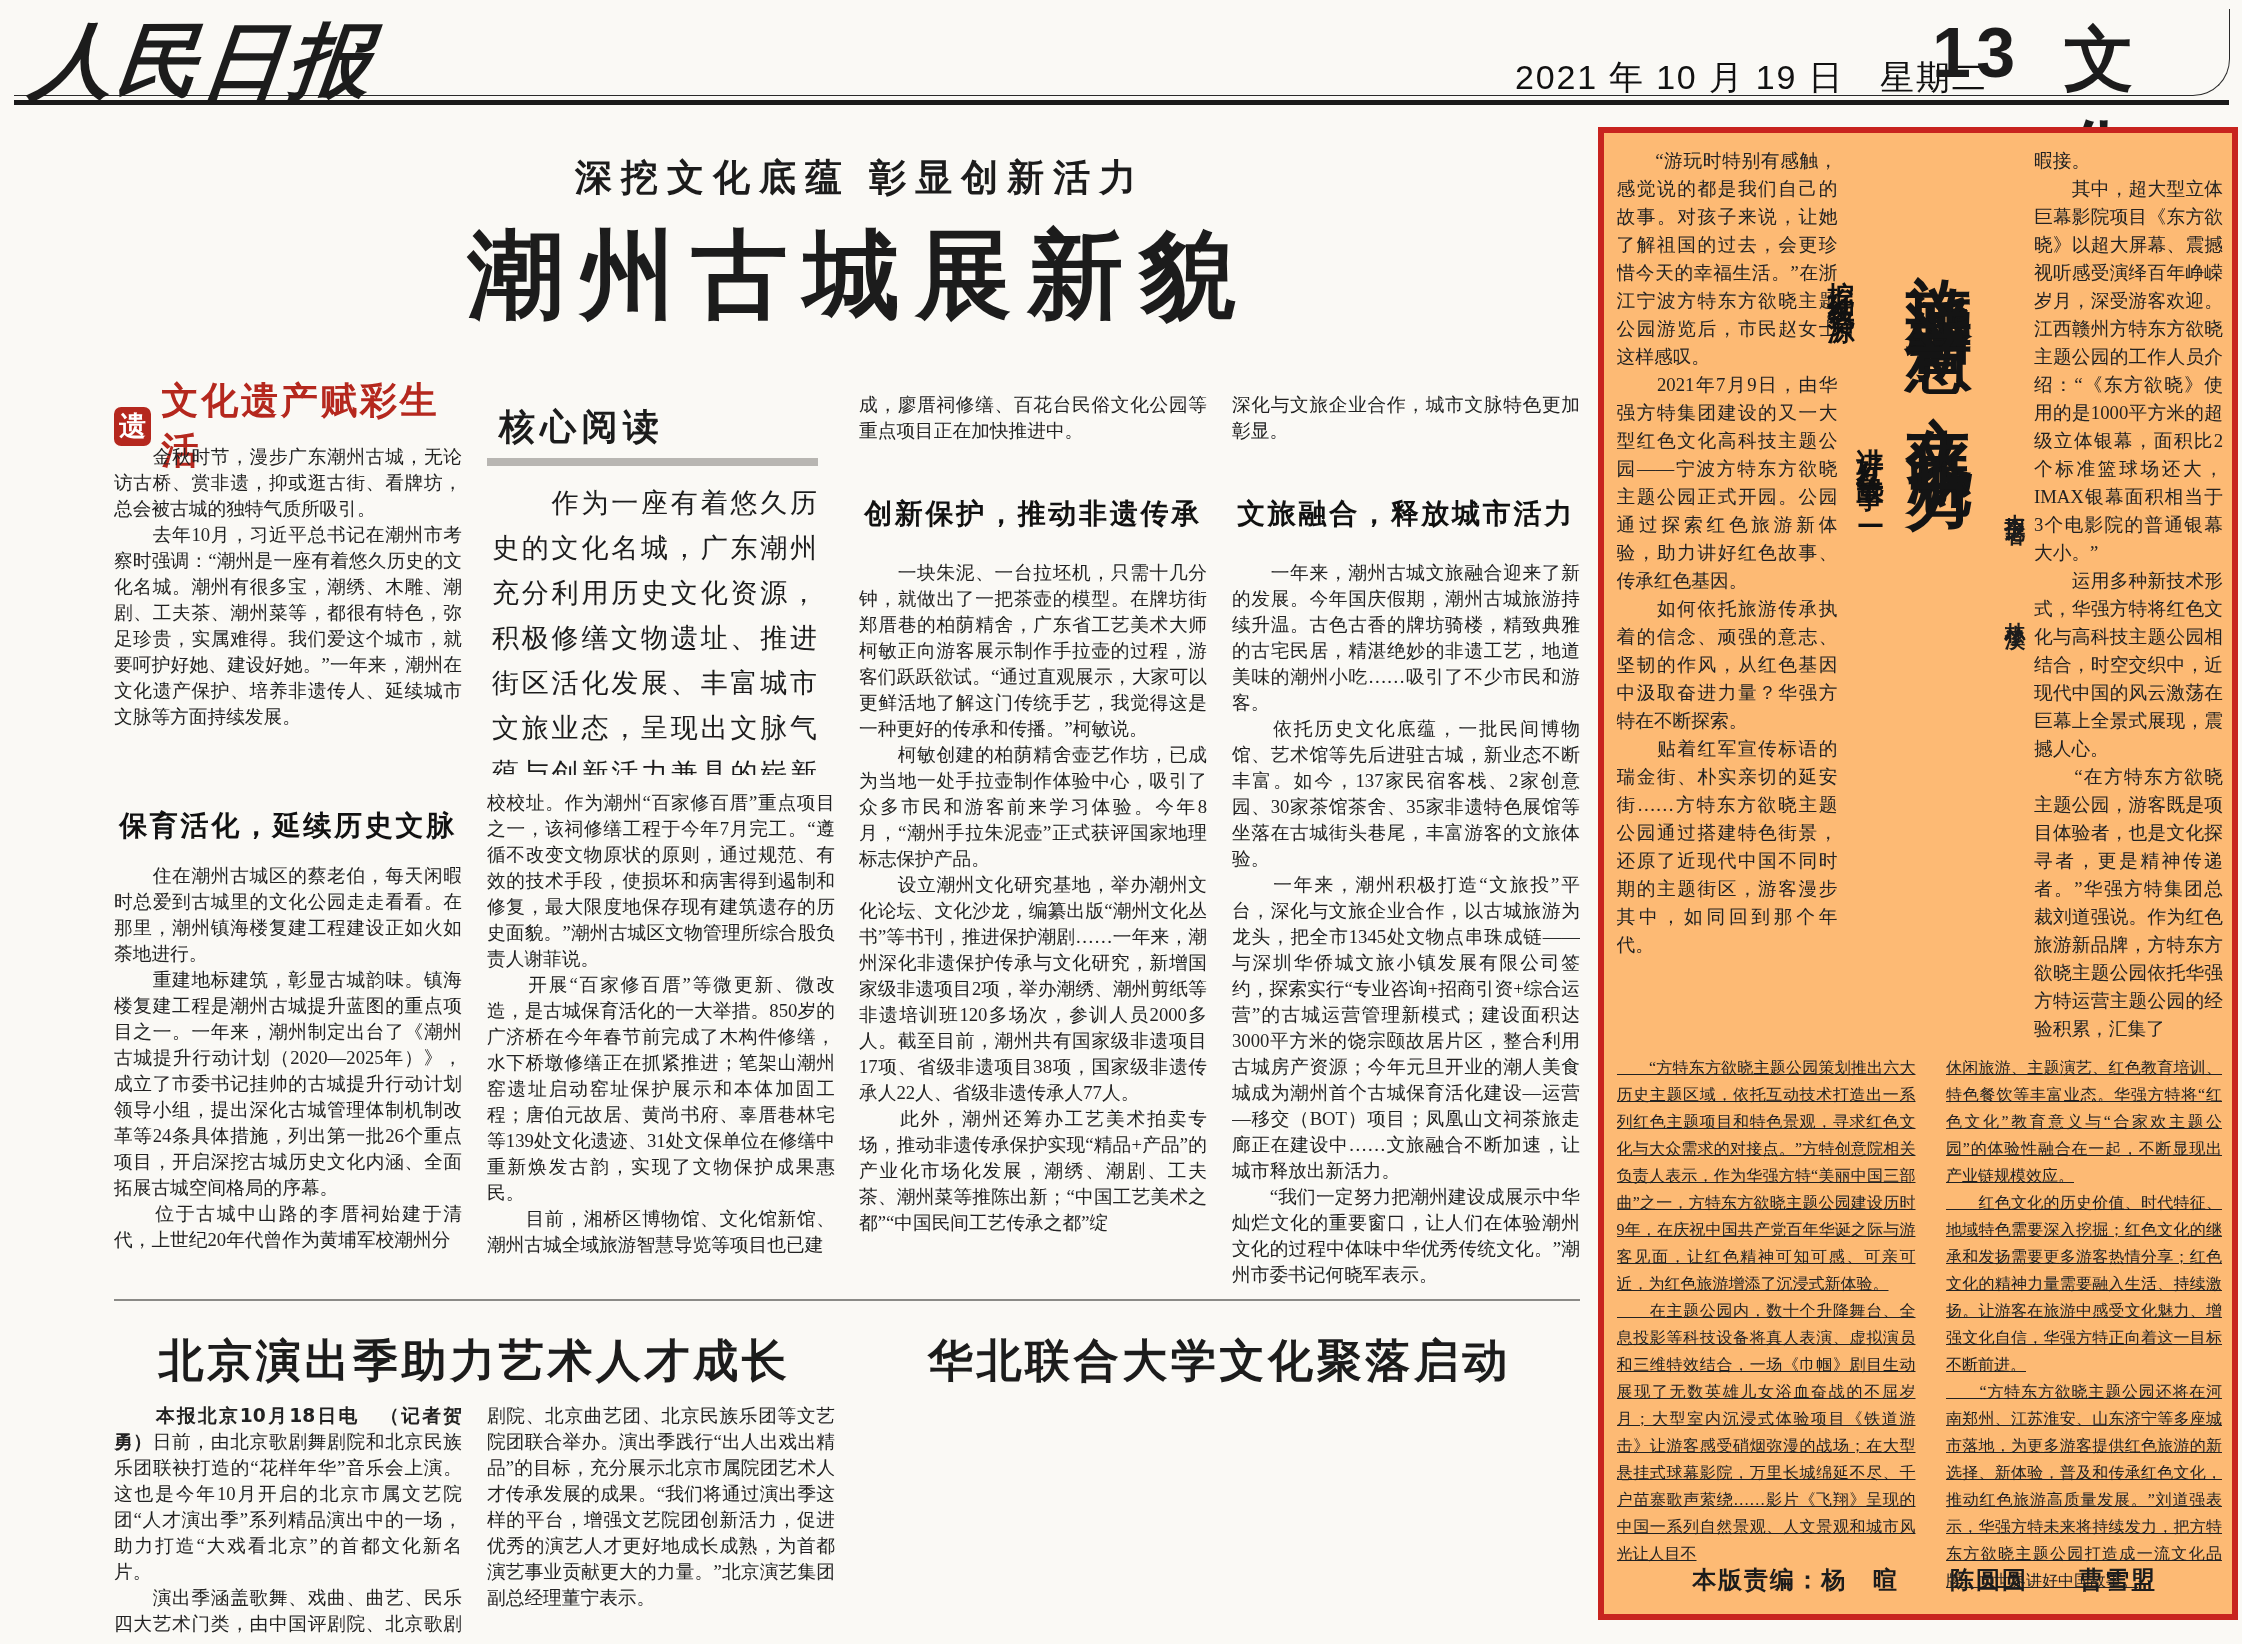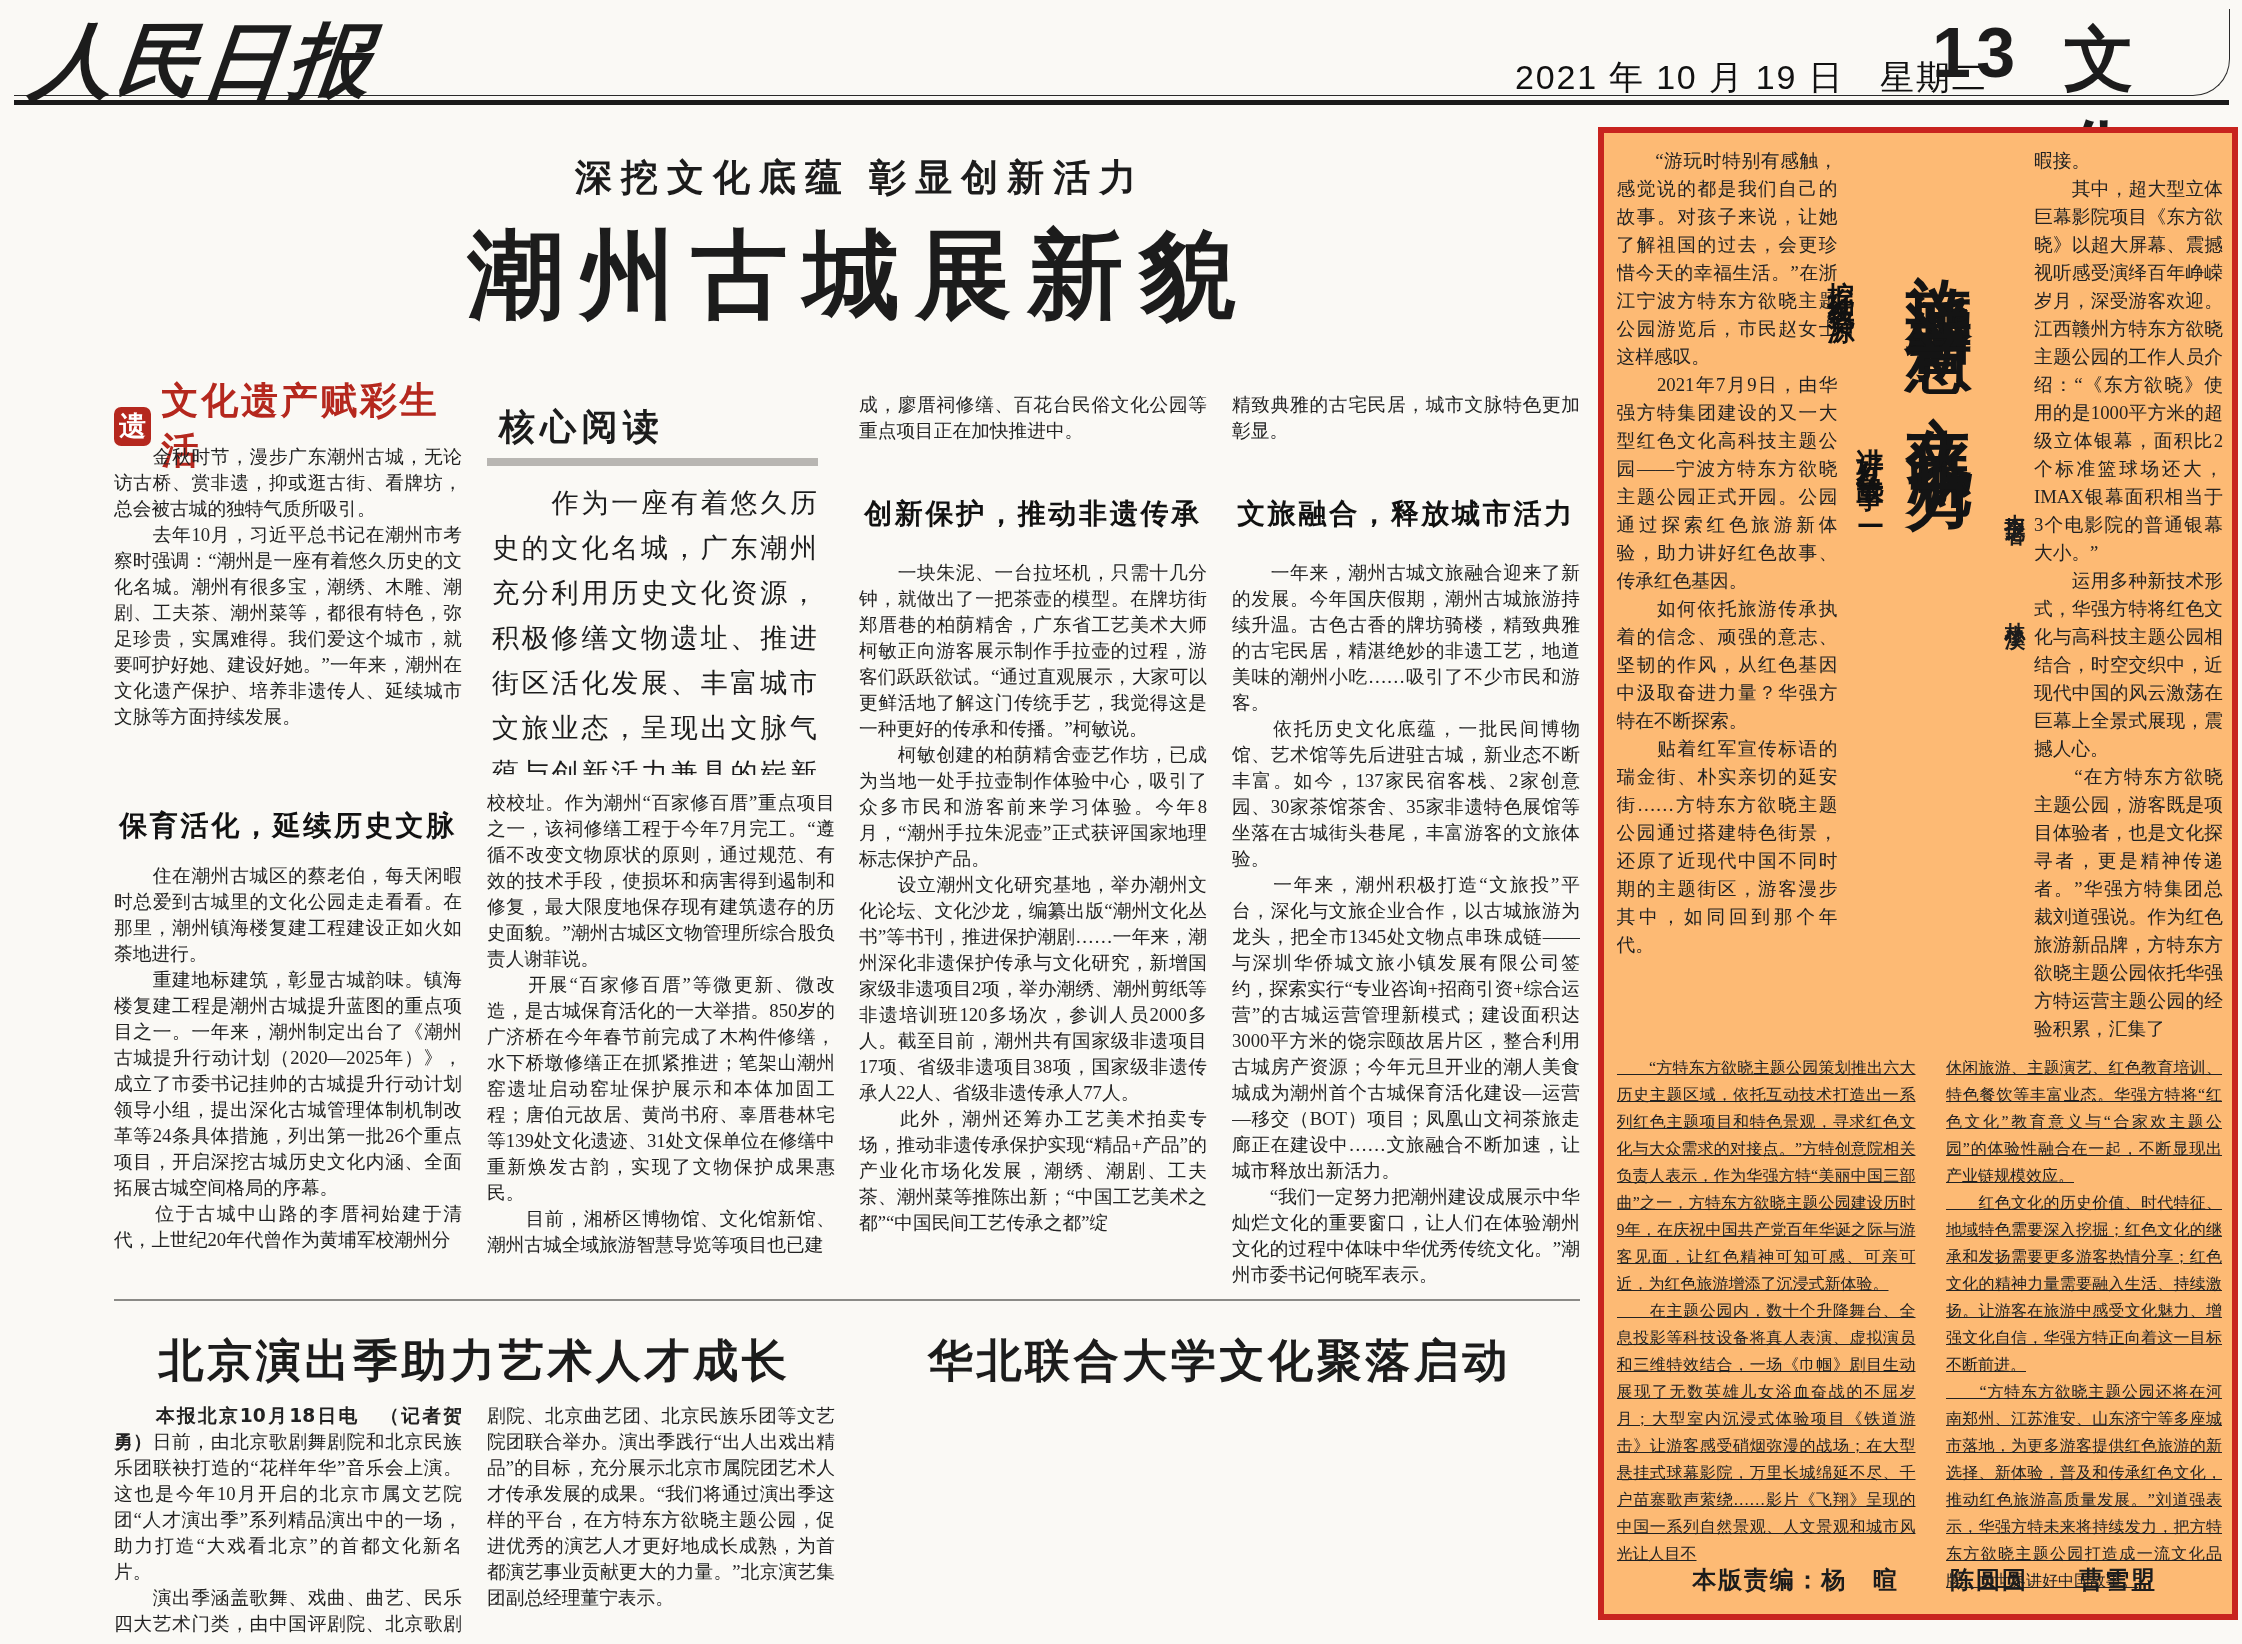--- a/index.html
+++ b/index.html
@@ -80,33 +80,33 @@
 　　开展“百家修百厝”等微更新、微改造，是古城保育活化的一大举措。850岁的广济桥在今年春节前完成了木构件修缮，水下桥墩修缮正在抓紧推进；笔架山潮州窑遗址启动窑址保护展示和本体加固工程；唐伯元故居、黄尚书府、辜厝巷林宅等139处文化遗迹、31处文保单位在修缮中重新焕发古韵，实现了文物保护成果惠民。
 　　目前，湘桥区博物馆、文化馆新馆、潮州古城全域旅游智慧导览等项目也已建</div>
 
   <div class="abs flow body-text" style="left:859px;top:392px;width:348px;height:53px;">成，廖厝祠修缮、百花台民俗文化公园等重点项目正在加快推进中。</div>
   <div class="abs sec-head" style="left:859px;top:495px;width:348px;">创新保护，推动非遗传承</div>
   <div class="abs flow body-text" style="left:859px;top:560px;width:348px;height:729px;">　　一块朱泥、一台拉坯机，只需十几分钟，就做出了一把茶壶的模型。在牌坊街郑厝巷的柏荫精舍，广东省工艺美术大师柯敏正向游客展示制作手拉壶的过程，游客们跃跃欲试。“通过直观展示，大家可以更鲜活地了解这门传统手艺，我觉得这是一种更好的传承和传播。”柯敏说。
 　　柯敏创建的柏荫精舍壶艺作坊，已成为当地一处手拉壶制作体验中心，吸引了众多市民和游客前来学习体验。今年8月，“潮州手拉朱泥壶”正式获评国家地理标志保护产品。
 　　设立潮州文化研究基地，举办潮州文化论坛、文化沙龙，编纂出版“潮州文化丛书”等书刊，推进保护潮剧……一年来，潮州深化非遗保护传承与文化研究，新增国家级非遗项目2项，举办潮绣、潮州剪纸等非遗培训班120多场次，参训人员2000多人。截至目前，潮州共有国家级非遗项目17项、省级非遗项目38项，国家级非遗传承人22人、省级非遗传承人77人。
 　　此外，潮州还筹办工艺美术拍卖专场，推动非遗传承保护实现“精品+产品”的产业化市场化发展，潮绣、潮剧、工夫茶、潮州菜等推陈出新；“中国工艺美术之都”“中国民间工艺传承之都”绽</div>
 
-  <div class="abs flow body-text" style="left:1232px;top:392px;width:348px;height:53px;">精致典雅的古宅民居，城市文脉特色更加彰显。</div>
+  <div class="abs flow body-text" style="left:1232px;top:392px;width:348px;height:53px;">深化与文旅企业合作，城市文脉特色更加彰显。</div>
   <div class="abs sec-head" style="left:1232px;top:495px;width:348px;">文旅融合，释放城市活力</div>
   <div class="abs flow body-text" style="left:1232px;top:560px;width:348px;height:729px;">　　一年来，潮州古城文旅融合迎来了新的发展。今年国庆假期，潮州古城旅游持续升温。古色古香的牌坊骑楼，精致典雅的古宅民居，精湛绝妙的非遗工艺，地道美味的潮州小吃……吸引了不少市民和游客。
 　　依托历史文化底蕴，一批民间博物馆、艺术馆等先后进驻古城，新业态不断丰富。如今，137家民宿客栈、2家创意园、30家茶馆茶舍、35家非遗特色展馆等坐落在古城街头巷尾，丰富游客的文旅体验。
 　　一年来，潮州积极打造“文旅投”平台，深化与文旅企业合作，以古城旅游为龙头，把全市1345处文物点串珠成链——与深圳华侨城文旅小镇发展有限公司签约，探索实行“专业咨询+招商引资+综合运营”的古城运营管理新模式；建设面积达3000平方米的饶宗颐故居片区，整合利用古城房产资源；今年元旦开业的潮人美食城成为潮州首个古城保育活化建设—运营—移交（BOT）项目；凤凰山文祠茶旅走廊正在建设中……文旅融合不断加速，让城市释放出新活力。
 　　“我们一定努力把潮州建设成展示中华灿烂文化的重要窗口，让人们在体验潮州文化的过程中体味中华优秀传统文化。”潮州市委书记何晓军表示。</div>
 
   <div class="abs divider" style="left:114px;top:1299px;width:1466px;"></div>
 
   <div class="abs art-title" style="left:114px;top:1331px;width:721px;">北京演出季助力艺术人才成长</div>
   <div class="abs flow body-text" style="left:114px;top:1403px;width:348px;height:230px;"><b class="dl">　　本报北京10月18日电　（记者贺勇）</b><span>日前，由北京歌剧舞剧院和北京民族乐团联袂打造的“花样年华”音乐会上演。这也是今年10月开启的北京市属文艺院团“人才演出季”系列精品演出中的一场，助力打造“大戏看北京”的首都文化新名片。
 　　演出季涵盖歌舞、戏曲、曲艺、民乐四大艺术门类，由中国评剧院、北京歌剧舞</span></div>
-  <div class="abs flow body-text" style="left:487px;top:1403px;width:348px;height:230px;">剧院、北京曲艺团、北京民族乐团等文艺院团联合举办。演出季践行“出人出戏出精品”的目标，充分展示北京市属院团艺术人才传承发展的成果。“我们将通过演出季这样的平台，在方特东方欲晓主题公园，促进优秀的演艺人才更好地成长成熟，为首都演艺事业贡献更大的力量。”北京演艺集团副总经理董宁表示。</div>
+  <div class="abs flow body-text" style="left:487px;top:1403px;width:348px;height:230px;">剧院、北京曲艺团、北京民族乐团等文艺院团联合举办。演出季践行“出人出戏出精品”的目标，充分展示北京市属院团艺术人才传承发展的成果。“我们将通过演出季这样的平台，增强文艺院团创新活力，促进优秀的演艺人才更好地成长成熟，为首都演艺事业贡献更大的力量。”北京演艺集团副总经理董宁表示。</div>
 
   <div class="abs art-title" style="left:859px;top:1331px;width:721px;">华北联合大学文化聚落启动</div>
 
   <div class="abs redbox" style="left:1598px;top:127px;width:628px;height:1481px;">
 
     <div class="abs flow rb-text" style="left:12.5px;top:14.3px;width:221px;height:900px;">　　“游玩时特别有感触，感觉说的都是我们自己的故事。对孩子来说，让她了解祖国的过去，会更珍惜今天的幸福生活。”在浙江宁波方特东方欲晓主题公园游览后，市民赵女士这样感叹。
 　　2021年7月9日，由华强方特集团建设的又一大型红色文化高科技主题公园——宁波方特东方欲晓主题公园正式开园。公园通过探索红色旅游新体验，助力讲好红色故事、传承红色基因。
 　　如何依托旅游传承执着的信念、顽强的意志、坚韧的作风，从红色基因中汲取奋进力量？华强方特在不断探索。
 　　贴着红军宣传标语的瑞金街、朴实亲切的延安街……方特东方欲晓主题公园通过搭建特色街景，还原了近现代中国不同时期的主题街区，游客漫步其中，如同回到那个年代。</div>
 

